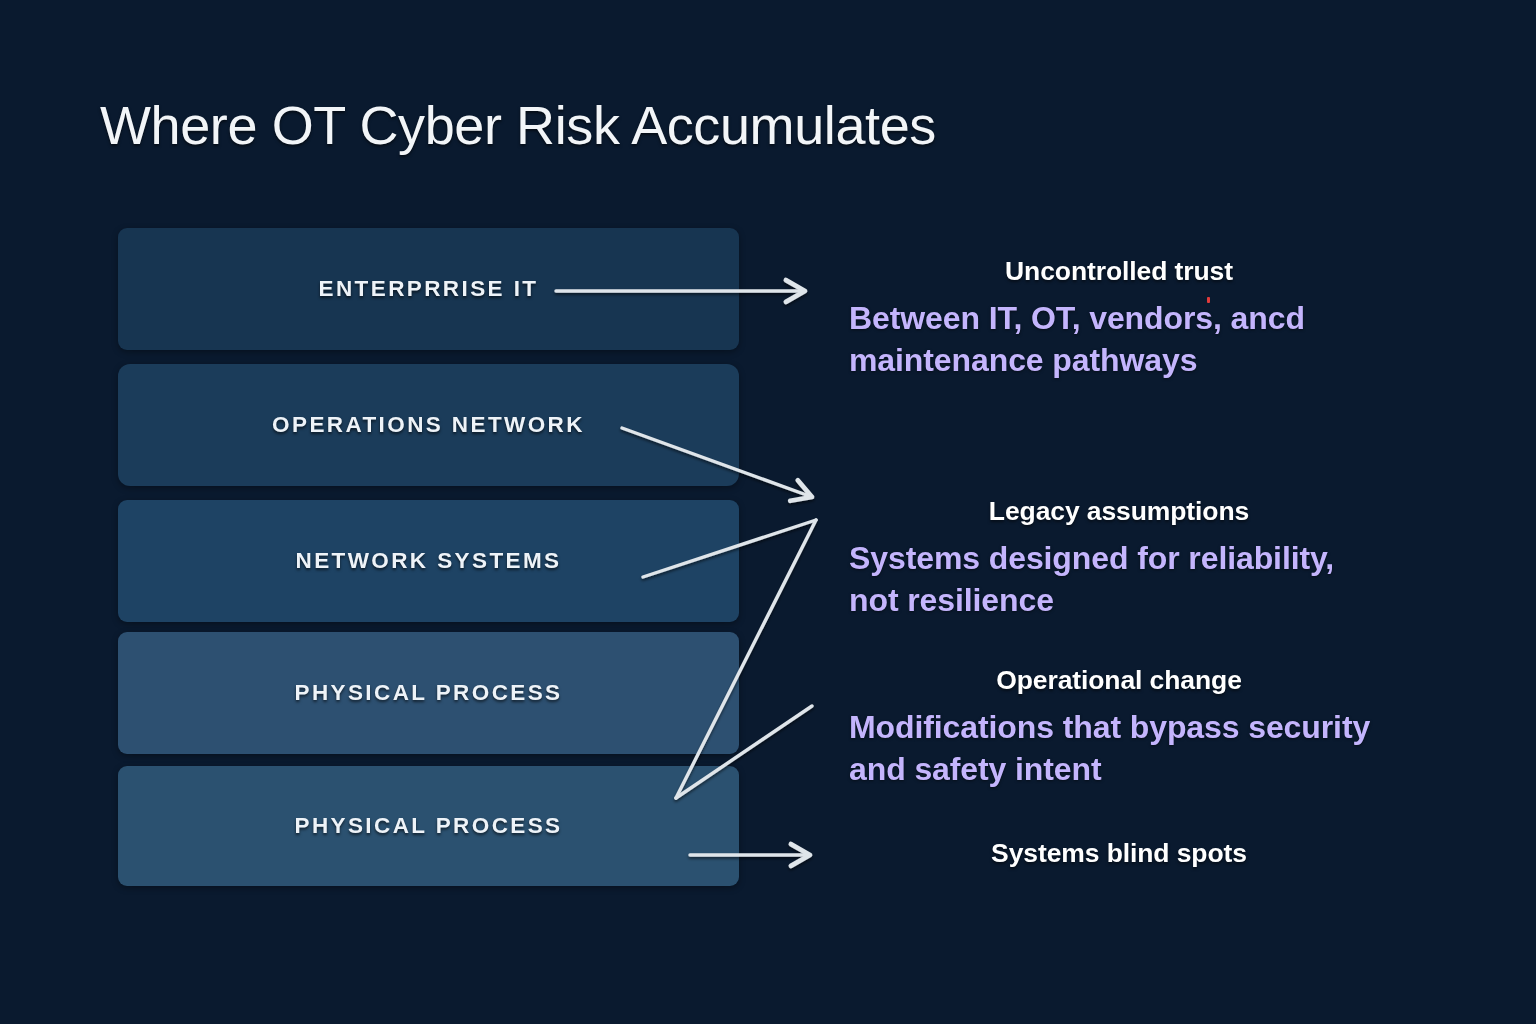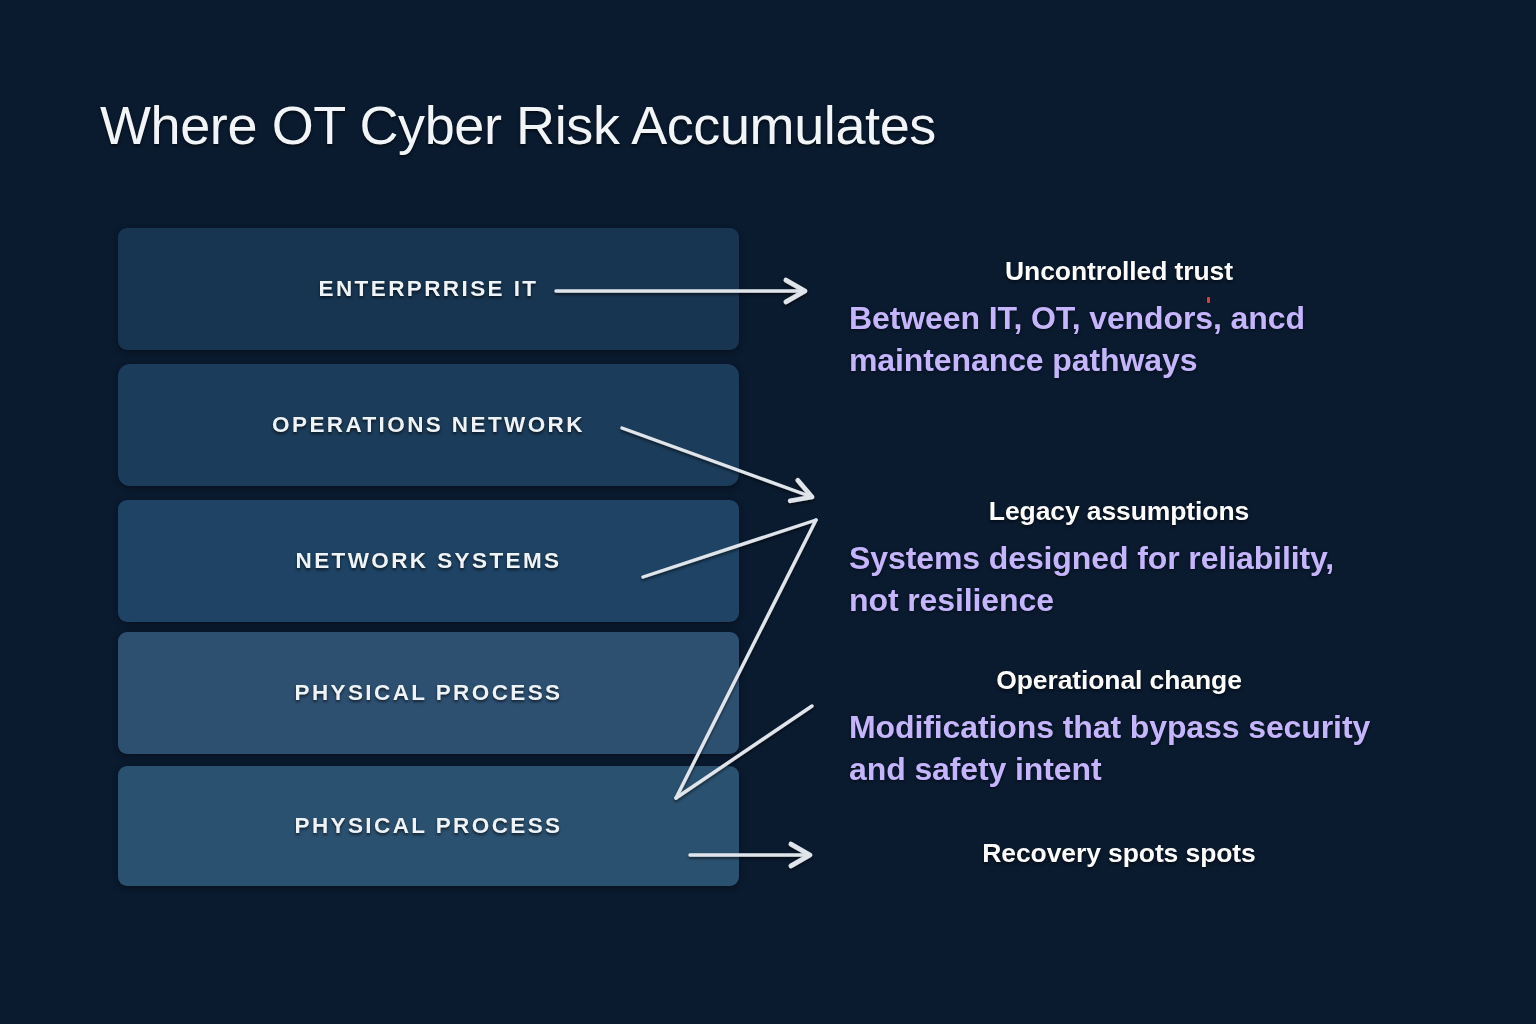--- a/index.html
+++ b/index.html
@@ -168,17 +168,17 @@
       </div>
       <div class="note" style="top: 451px; margin-top: 45px;">
         <div class="note-title">Legacy assumptions</div>
         <div class="note-body">Systems designed for reliability, not resilience</div>
       </div>
       <div class="note" style="top: 649px; margin-top: 16px;">
         <div class="note-title">Operational change</div>
         <div class="note-body">Modifications that bypass security and safety intent</div>
       </div>
       <div class="note" style="top: 838px;">
-        <div class="note-title">Recovery spots spots</div>
+        <div class="note-title">Systems blind spots</div>
       </div>
     </div>
 
 </div>
 
 </body></html>

